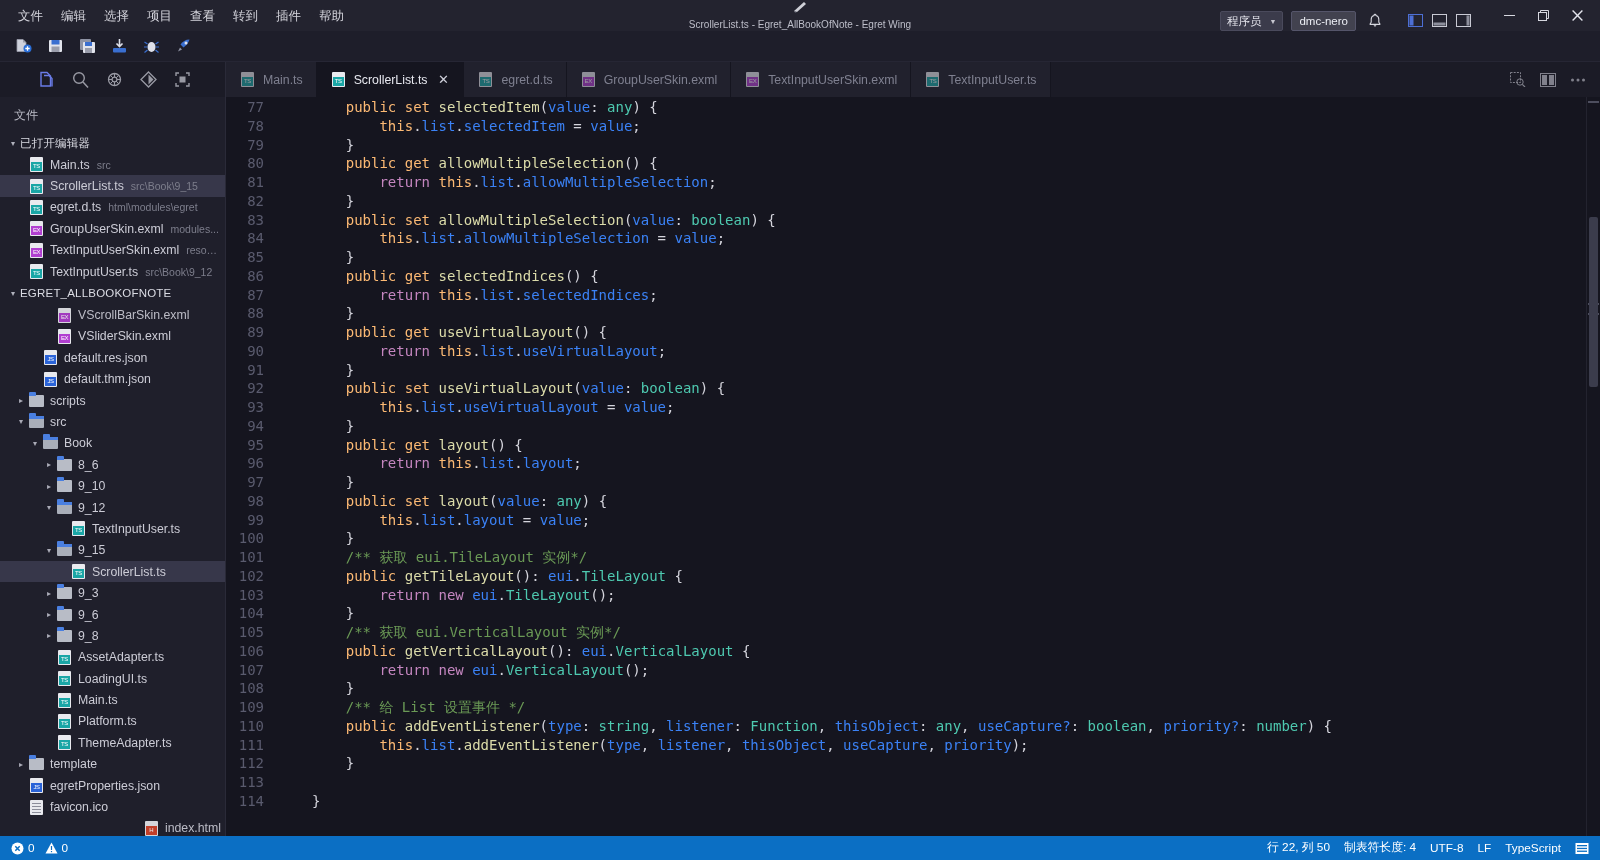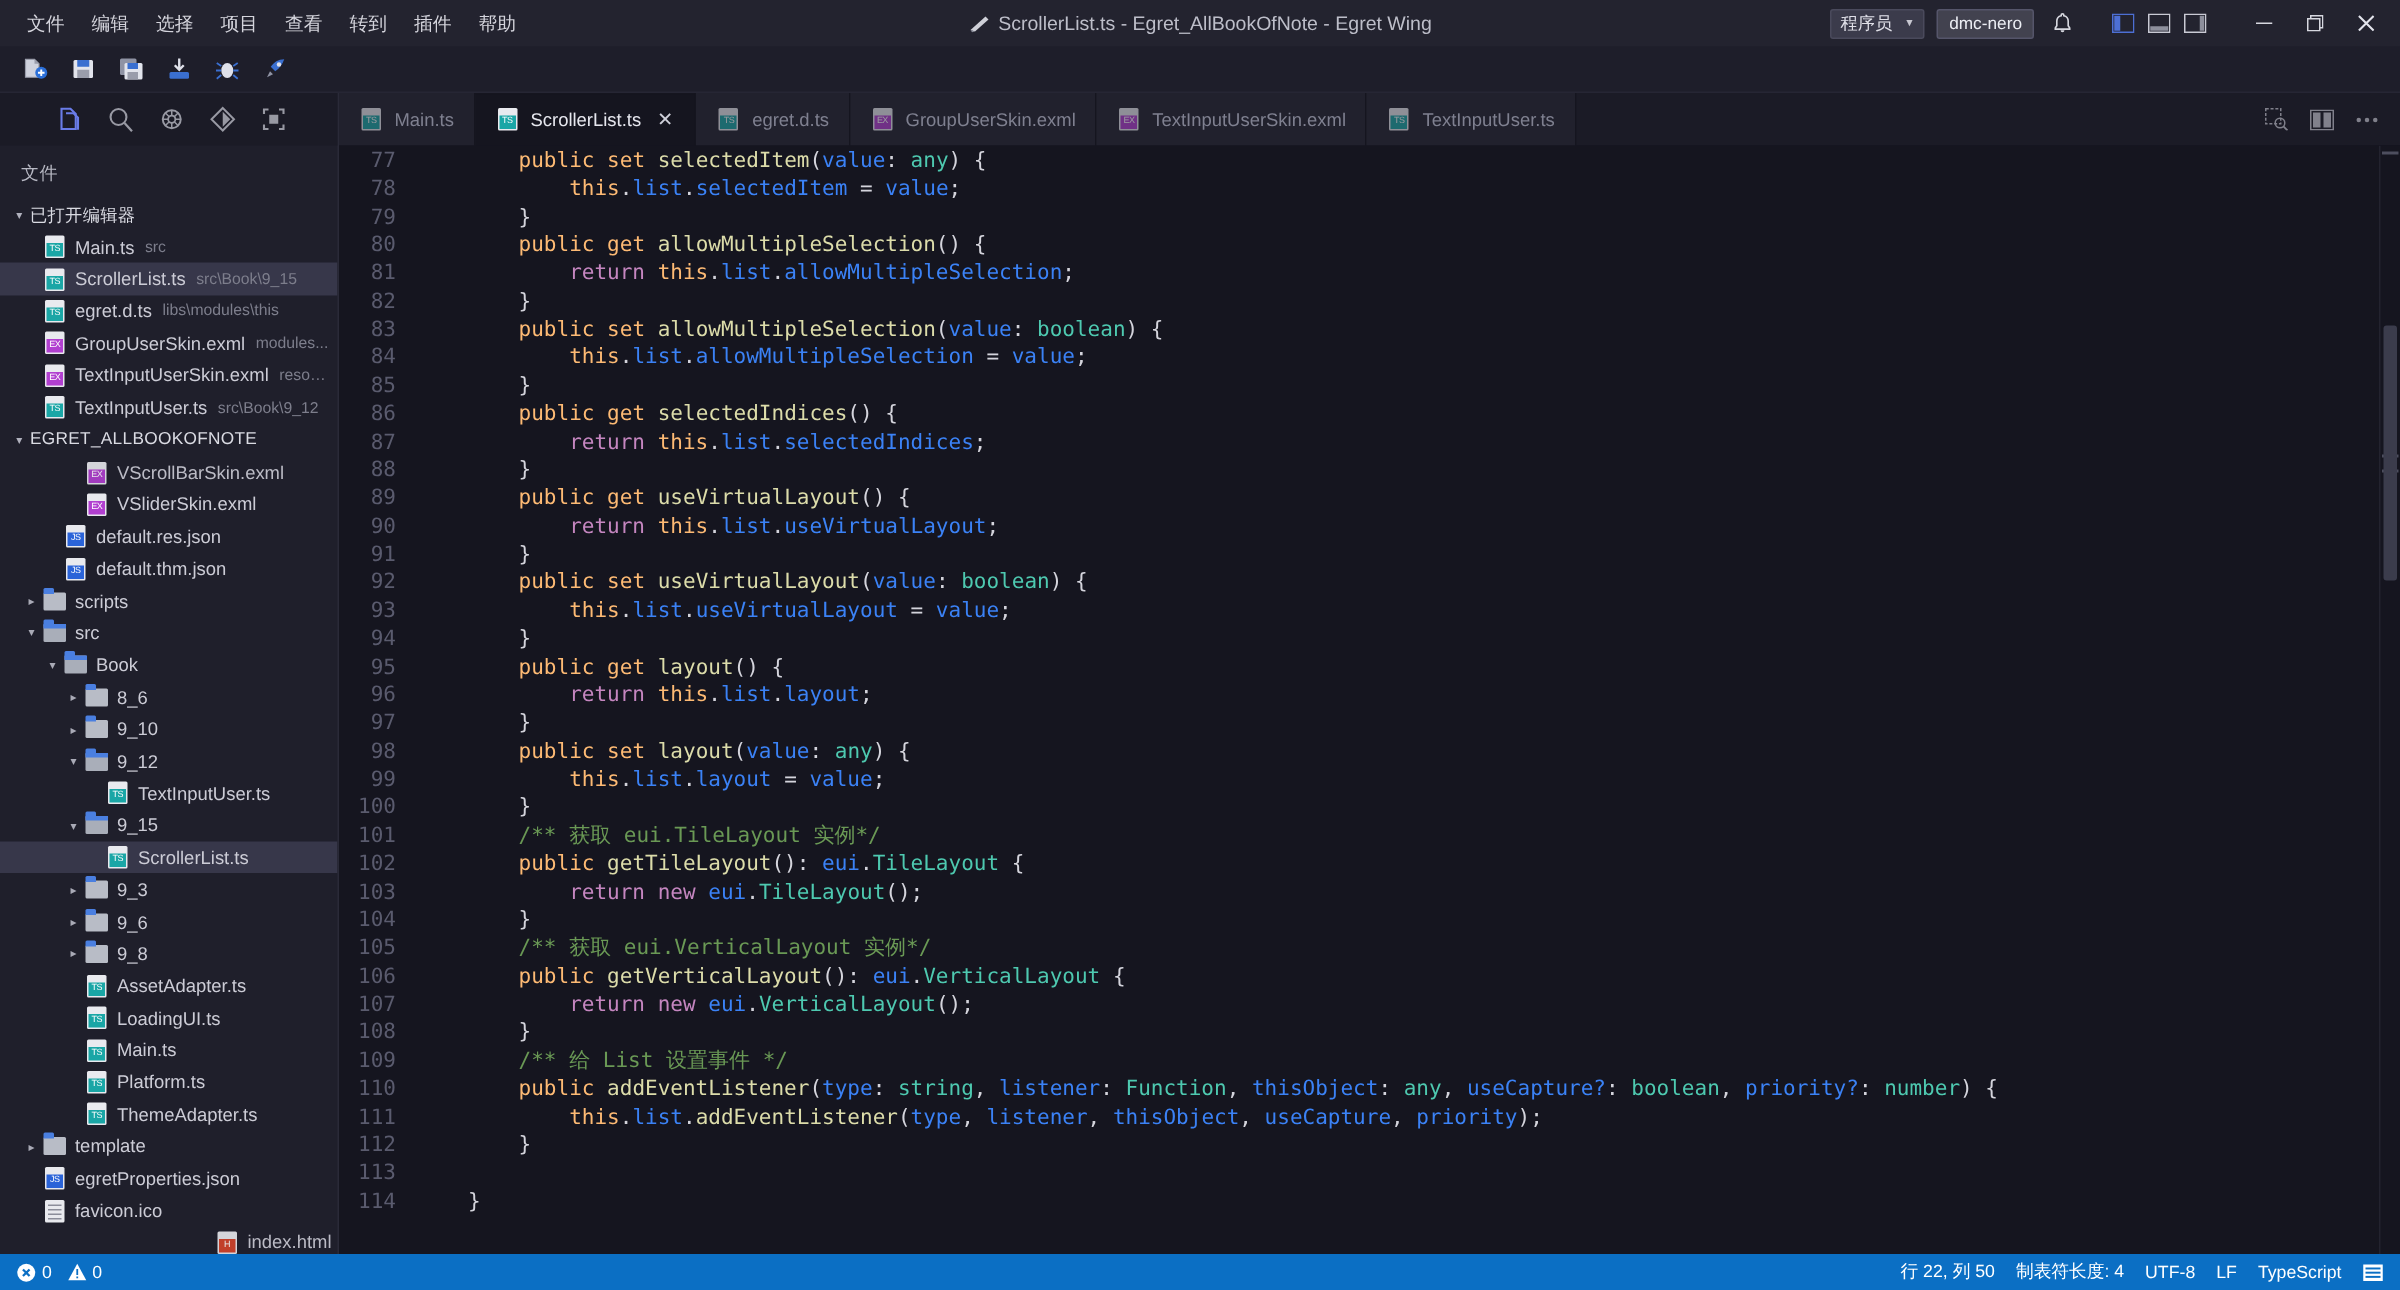--- a/index.html
+++ b/index.html
@@ -17,26 +17,26 @@
     height: 31px; background: #23232f; display: flex; align-items: center;
     flex: 0 0 31px; position: relative; color: #cfd0d8;
   }
   .menu { display: flex; align-items: center; padding-left: 10px; gap: 2px; }
   .menu-item {
     font-size: 12.5px; color: #d4d4dc; padding: 4px 8px; cursor: default;
     white-space: nowrap; line-height: 14px;
   }
   .title-center {
     position: absolute; left: 0; right: 0; text-align: center;
-    font-size: 13px; color: #bdbec9; pointer-events: none;
-    display: flex; align-items: center; justify-content: center; gap: 6px;
+    font-size: 10px; color: #bdbec9; pointer-events: none;
+    display: flex; align-items: center; justify-content: center; gap: 6px; flex-direction: column;
   }
   .title-center .egret-logo { display: inline-block; width: 14px; height: 12px; }
   .title-right {
-    margin-left: auto; display: flex; align-items: center; gap: 8px;
+    margin-left: auto; display: flex; align-items: flex-end; gap: 8px;
     padding-right: 6px; position: relative; z-index: 3;
   }
   .user-select {
     background: #3b3b4b; border: 1px solid #4a4a5c; border-radius: 2px;
     font-size: 11.5px; color: #e0e0e8; padding: 2px 6px; display: flex;
     align-items: center; gap: 8px; height: 20px; cursor: pointer;
   }
   .user-select .caret { font-size: 7px; opacity: .85; }
   .user-name {
     background: #42424f; border: 1px solid #55556a; border-radius: 2px;
@@ -403,21 +403,21 @@
               <span class="fname">ScrollerList.ts</span>
               <span class="fdesc">src\Book\9_15</span>
             </div>
             <div class="frow">
               <span class="arrow blank"></span>
               <span class="arrow blank"></span>
               <span class="fi">
                 <span class="ic-ts"></span>
               </span>
               <span class="fname">egret.d.ts</span>
-              <span class="fdesc">libs\modules\this</span>
+              <span class="fdesc">html\modules\egret</span>
             </div>
             <div class="frow">
               <span class="arrow blank"></span>
               <span class="arrow blank"></span>
               <span class="fi">
                 <span class="ic-exml"></span>
               </span>
               <span class="fname">GroupUserSkin.exml</span>
               <span class="fdesc">modules...</span>
             </div>

